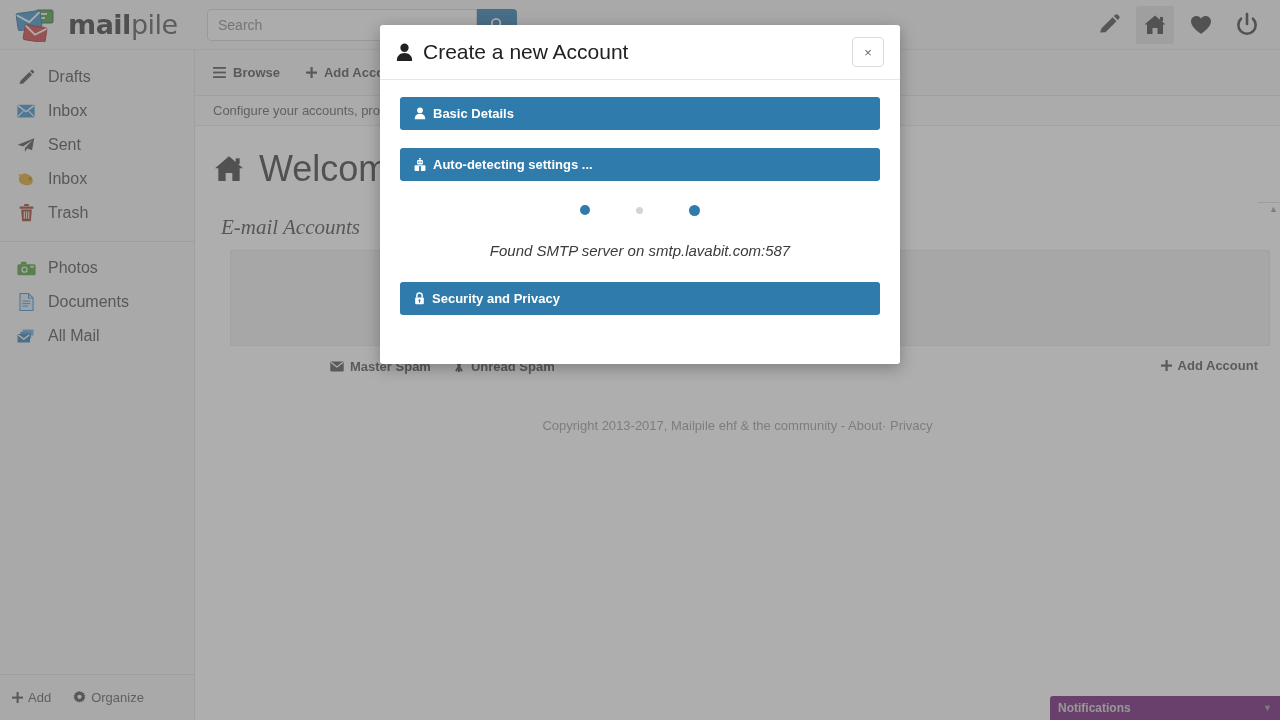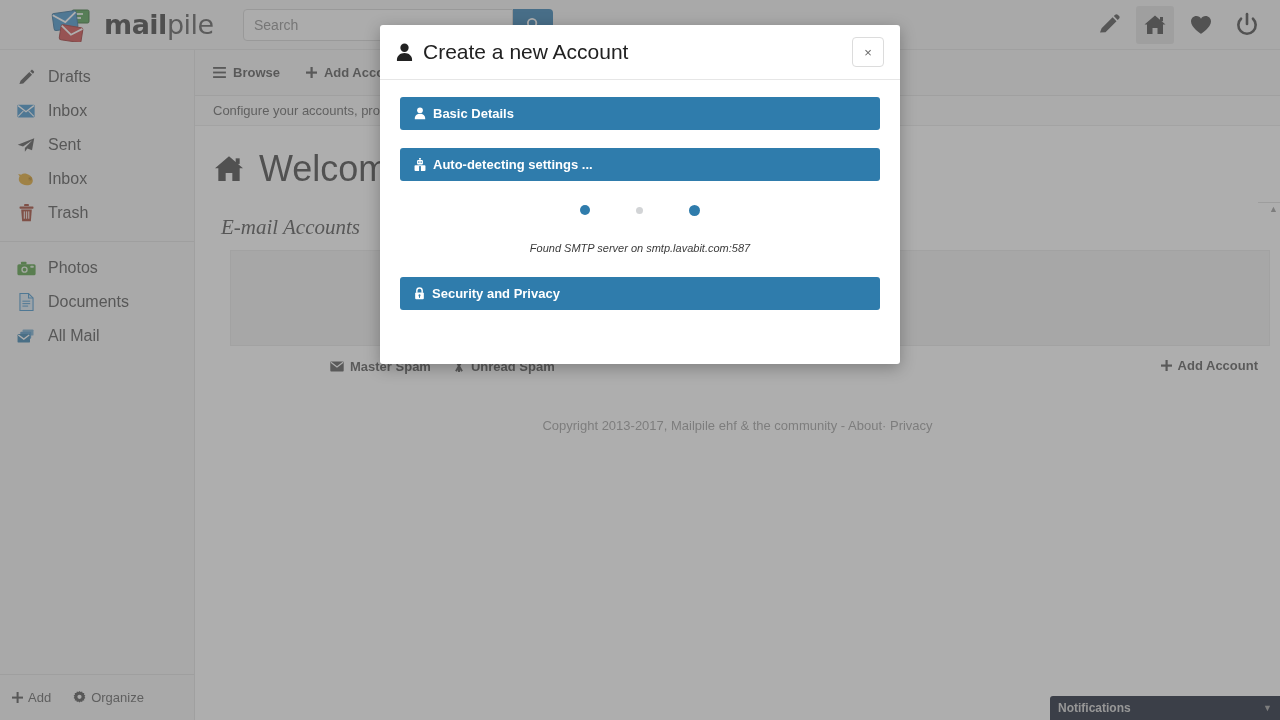--- a/index.html
+++ b/index.html
@@ -26,21 +26,20 @@
   .topbar {
     position: absolute; top: 0; left: 0; width: 1280px; height: 50px;
     background: #f4f4f4;
     border-bottom: 1px solid #e2e2e2;
     display: flex; align-items: center;
   }
   .brand {
     width: 195px; height: 50px;
     display: flex; align-items: center; gap: 8px;
     padding-left: 14px;
-    margin-left: 36px;
   }
   .brand-logo { width: 46px; height: 34px; position: relative; flex: 0 0 auto; }
   .brand-text {
     font-size: 27px; color: #3a3a3a; letter-spacing: -0.5px;
     font-family: "DejaVu Sans", sans-serif;
   }
   .brand-text b { font-weight: 700; }
   .brand-text span { font-weight: 400; color: #555; }
 
   .searchwrap { margin-left: 12px; position: relative; width: 300px; height: 32px; }
@@ -139,21 +138,21 @@
   .scroll-arrow {
     position: absolute; right: 2px; top: 78px;
     font-size: 9px; color: #9a9a9a;
   }
   .scroll-top-line {
     position: absolute; right: 0; top: 76px; width: 22px; height: 1px; background: #dcdcdc;
   }
   .notifbar {
     position: absolute; right: 0; bottom: 0;
     width: 230px; height: 24px;
-    background: #0f172a; color: #cfcfcf;
+    background: #701a75; color: #cfcfcf;
     font-size: 12px; font-weight: bold;
     display: flex; align-items: center; padding: 0 8px;
     border-radius: 3px 0 0 0;
   }
   .notifbar .caret { margin-left: auto; color: #9a9a9a; font-size: 9px; }
 
   
   .modal {
     position: absolute; z-index: 100;
     left: 380px; top: 25px; width: 520px; height: 339px;
@@ -183,21 +182,21 @@
     display: flex; align-items: center; gap: 7px;
     padding-left: 14px; margin-bottom: 18px;
     color: #ffffff; font-size: 13px; font-weight: bold;
   }
   .step-bar.last { margin-bottom: 0; }
   .dots { display: flex; justify-content: center; align-items: center; gap: 0; height: 22px; }
   .dot { border-radius: 50%; }
   .dot-gap { width: 46px; }
   .status-line {
     text-align: center; margin-top: 21px; margin-bottom: 23px;
-    font-size: 11px; font-style: italic; color: #3b3b3b;
+    font-size: 15px; font-style: italic; color: #3b3b3b;
   }
   svg { display: block; }
 </style>
 </head>
 <body>
 
 <div id="root">
 
   <div class="app-layer">
 

